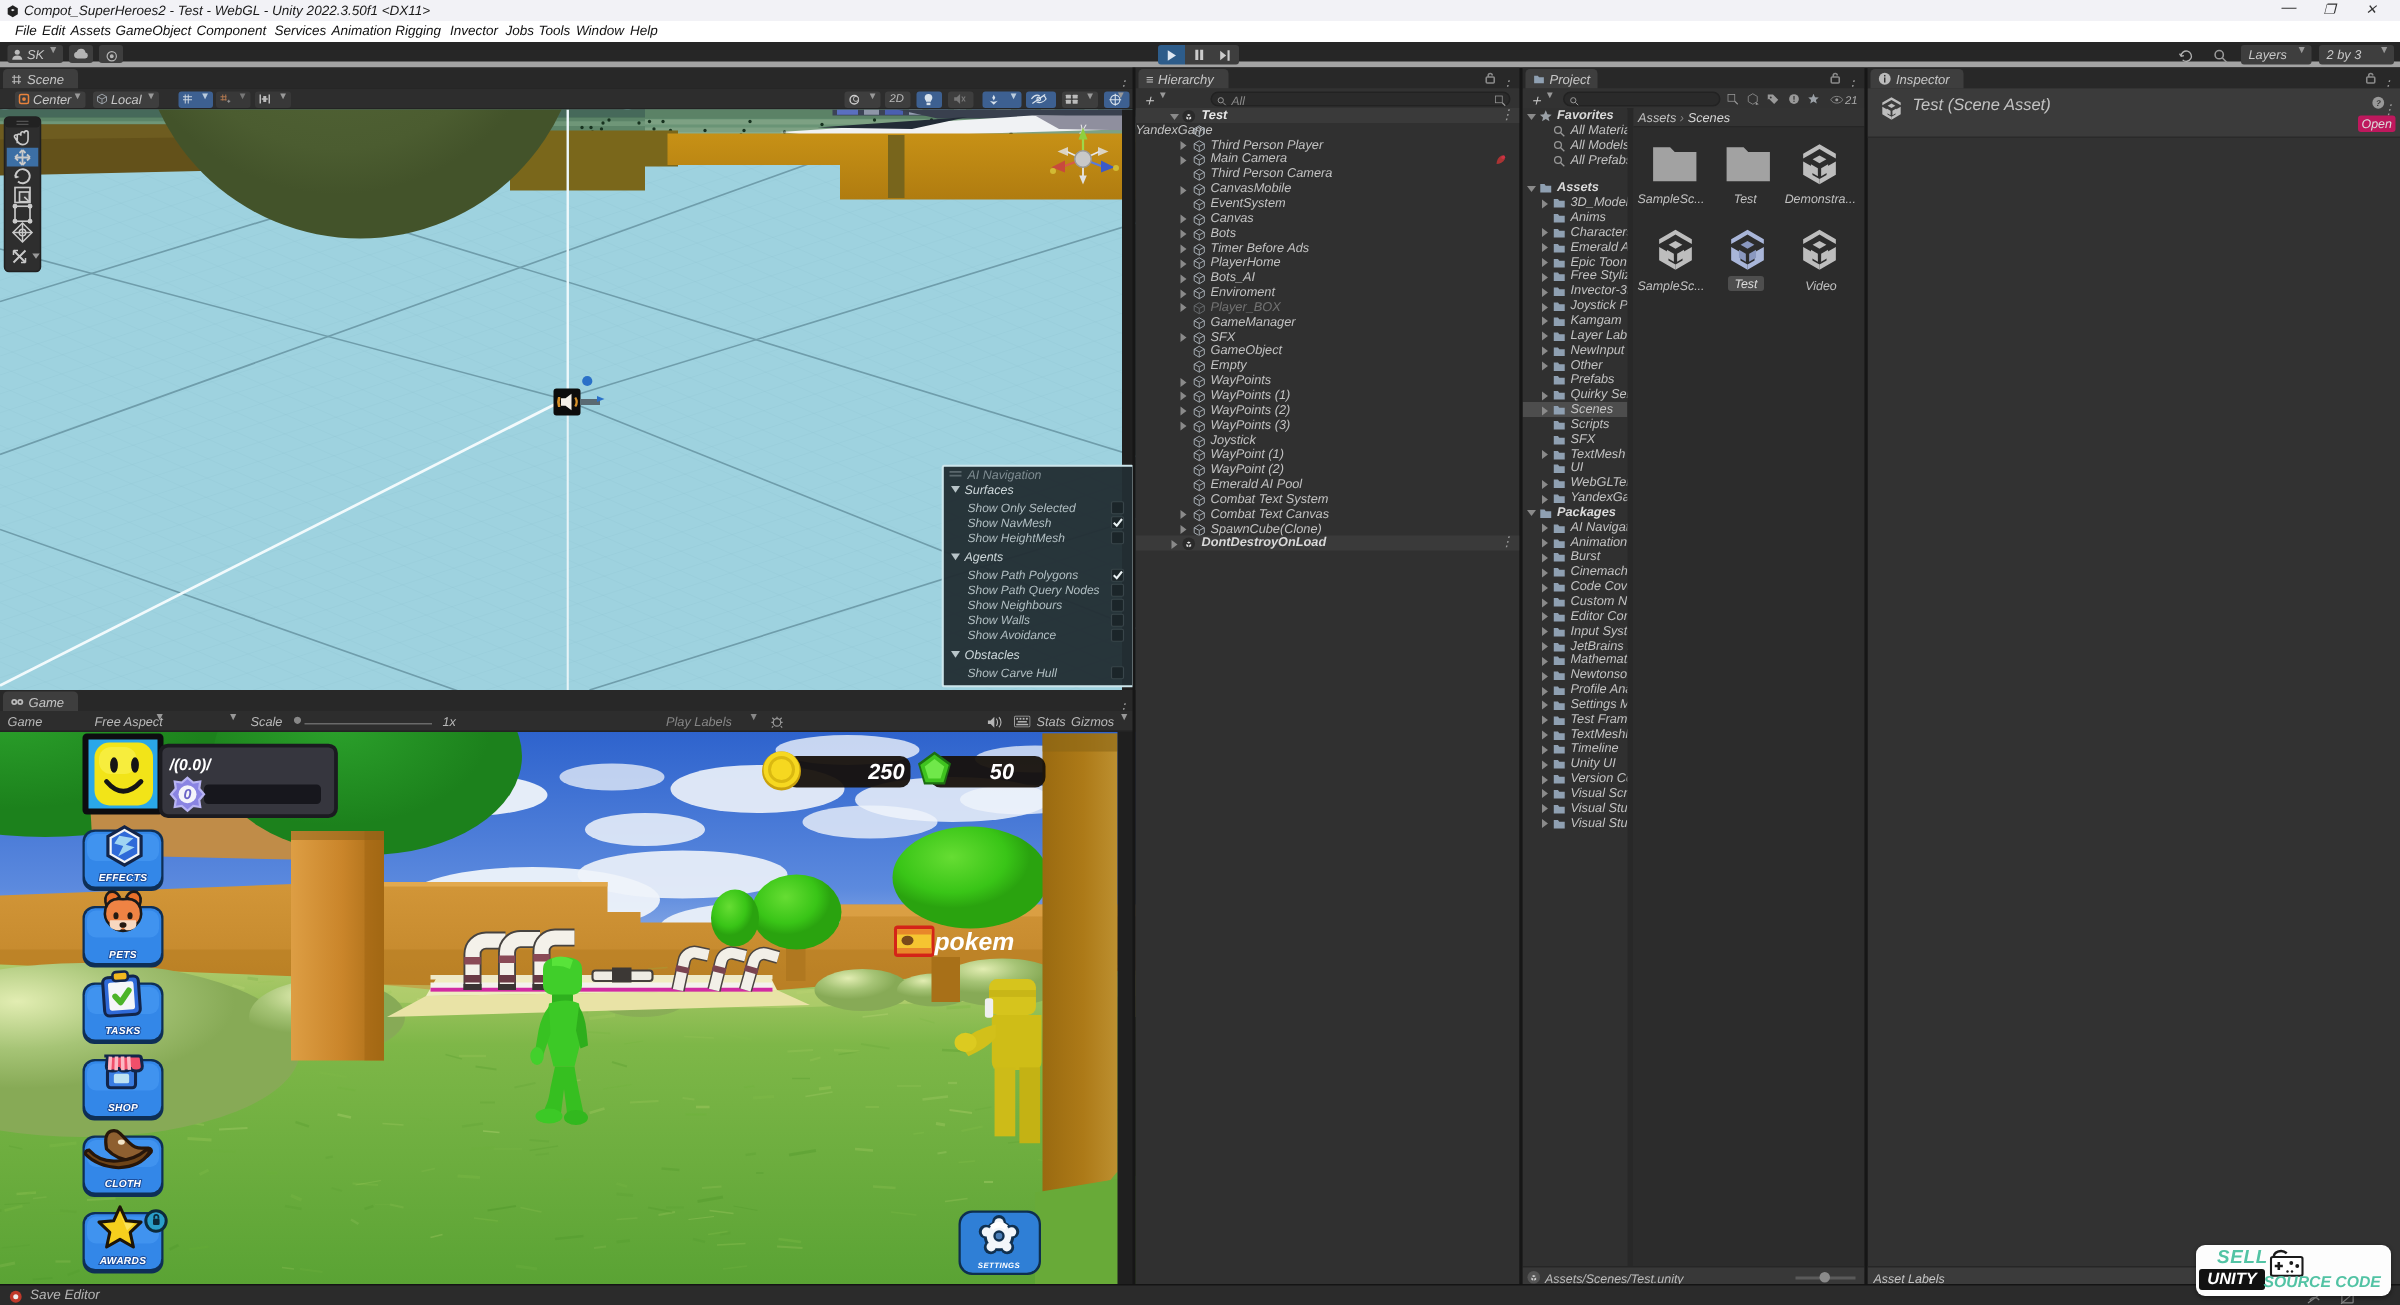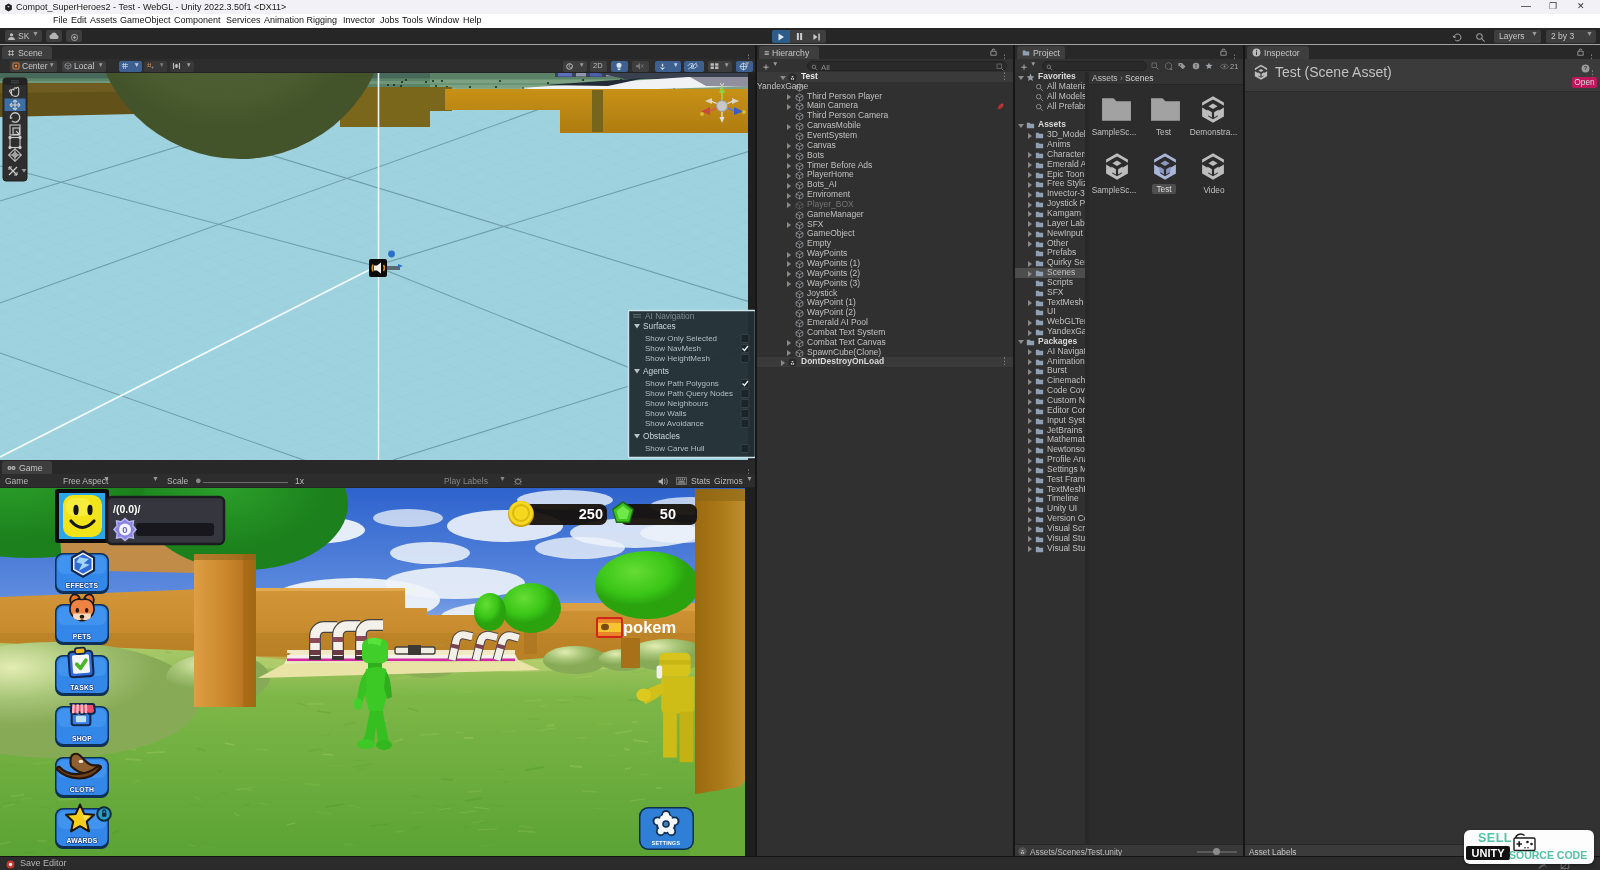--- a/index.html
+++ b/index.html
@@ -1,22 +1,22 @@
 <!DOCTYPE html>
 <html><head><meta charset="utf-8"><style>
 *{margin:0;padding:0;box-sizing:border-box;font-family:"Liberation Sans",sans-serif;}
 html,body{width:1600px;height:870px;overflow:hidden;background:#181818;}
-#root{position:absolute;left:0;top:0;width:1600px;height:870px;}
+#root{position:absolute;left:0;top:0;width:1600px;height:870px;font-style:italic;}
 .abs{position:absolute;}
 
 #titlebar{left:0;top:0;width:1600px;height:14px;background:#f2f2f6;color:#1a1a1a;font-size:9px;}
 #titlebar .t{position:absolute;left:16px;top:1.5px;}
 #menubar{left:0;top:14px;width:1600px;height:14px;background:#ffffff;color:#111;font-size:9px;}
-.mi{position:absolute;top:1px;margin-left:43px;}
-#maintb{left:0;top:28px;width:1600px;height:17px;background:#262626;border-bottom:1px solid #a3a3a3;}
+.mi{position:absolute;top:1px;}
+#maintb{left:0;top:28px;width:1600px;height:17px;background:#262626;border-bottom:4px solid #a3a3a3;}
 .tbtn{position:absolute;background:#3e3e3e;border-radius:2px;color:#c8c8c8;font-size:8.5px;}
 
 .tabrow{background:#282828;}
 .tab{position:absolute;left:2px;top:1px;bottom:0;background:#3e3e3e;border-radius:3px 3px 0 0;color:#c6c6c6;font-size:8.7px;padding:1.5px 6px 0 5px;white-space:nowrap;overflow:hidden;}
 .ptb{background:#323232;border-bottom:1px solid #232323;}
 .dots:after{content:"⋮";color:#999;font-size:9px;}
 #hier{left:757px;top:45px;width:256px;height:811px;background:#303030;}
 #proj{left:1015px;top:45px;width:228px;height:811px;background:#303030;}
 #insp{left:1245px;top:45px;width:355px;height:811px;background:#323232;}
 .vborder{top:45px;height:811px;width:2px;background:#161616;}
@@ -1530,21 +1530,21 @@
     <svg class="abs" style="right:16px;top:3px" width="7" height="8" viewBox="0 0 10 12">
           <rect x="1" y="5" width="8" height="6" rx="1" fill="none" stroke="#8a8a8a" stroke-width="1.6"></rect>
           <path d="M3 5V3.5a2 2 0 0 1 4 0" fill="none" stroke="#8a8a8a" stroke-width="1.6"></path>
         </svg>
         <span class="abs dots" style="right:4px;top:2px"></span>
   </div>
   <div class="abs" style="left:0;top:14px;width:355px;height:33px;background:#3b3b3b;border-bottom:1px solid #2a2a2a;">
     <svg class="abs" style="left:7px;top:3px" width="18" height="20" viewBox="0 0 32 32">
           <use href="#ulogo"></use>
         </svg>
-    <span class="abs" style="left:30px;top:5px;font-size:14px;color:#c2c2c2;">Test (Scene Asset)</span>
+    <span class="abs" style="left:30px;top:5px;font-size:11px;color:#c2c2c2;">Test (Scene Asset)</span>
     <svg class="abs" style="left:336px;top:5px" width="9" height="9" viewBox="0 0 16 16">
           <circle cx="8" cy="8" r="7" fill="#999"></circle>
           <text x="8" y="11.5" text-anchor="middle" font-size="10" font-weight="bold" fill="#333">?</text>
         </svg>
     <span class="abs dots" style="right:3px;top:4px"></span>
     <div class="abs" style="left:327px;top:18px;width:25px;height:11px;background:#be185d;border-radius:2px;font-size:8.3px;color:#ddd;text-align:center;line-height:11px;">Open</div>
   </div>
   <div class="abs" style="left:0;top:799px;width:317px;height:12px;background:#3b3b3b;border-top:1px solid #262626;">
     <span class="abs" style="left:4px;top:1.5px;font-size:8.3px;color:#c5c5c5;">Asset Labels</span>
   </div>

